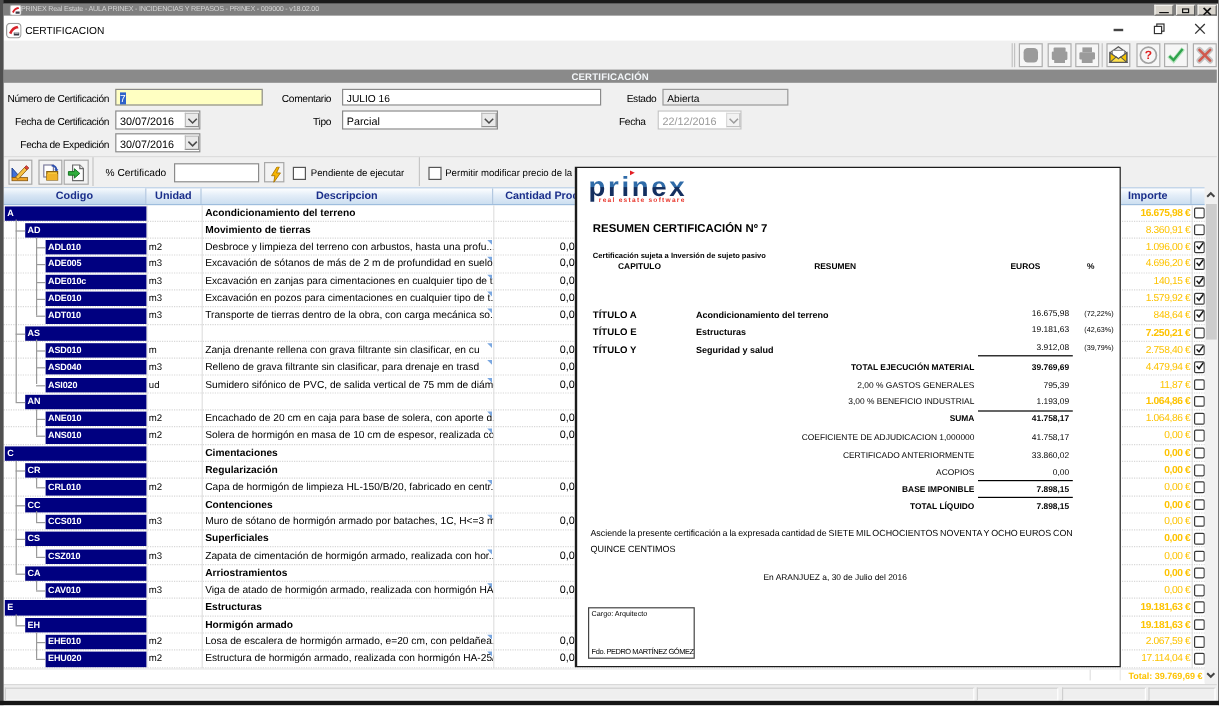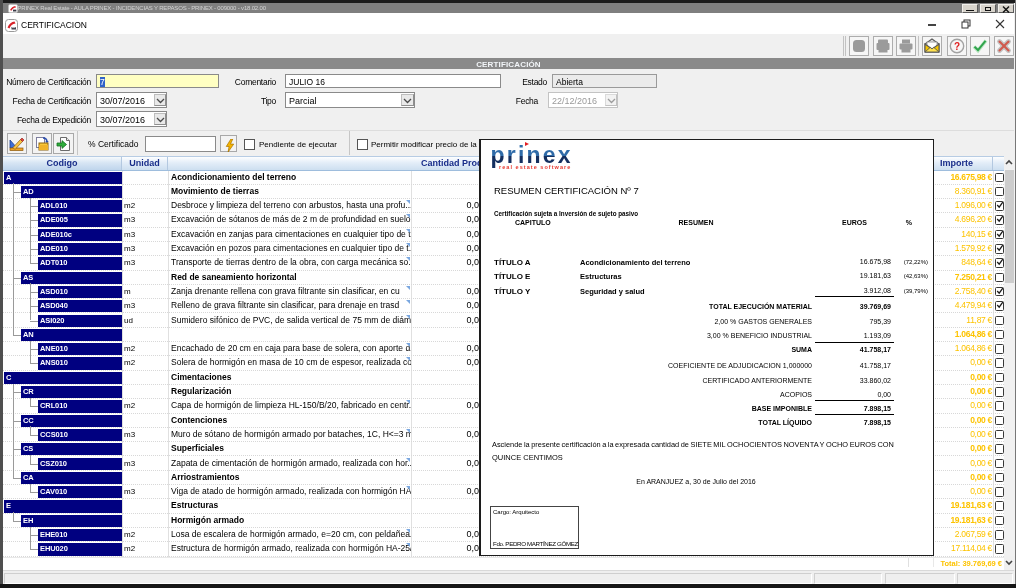--- a/index.html
+++ b/index.html
@@ -46,21 +46,21 @@
 #totrow span { position:absolute; right:2px; top:1.5px; font-size:7.5px; font-weight:bold; color:#fdc300; }
 #sbar { left:1004px; top:156.0px; width:10.5px; height:412.5px; background:#f1f1f1; }
 .sarr { position:absolute; left:0; width:10.5px; height:13px; background:#f0f0f0; }
 #sthumb { position:absolute; left:0.5px; top:14px; width:9.5px; height:113px; background:#cdcdcd; }
 #sbs { left:3px; top:570px; width:1011px; height:14px; background:#efefef; border-top:1px solid #d9d9d9; }
 .spanel { position:absolute; top:1.5px; height:11px; background:#efefef; border:1px solid; border-color:#cfcfcf #ffffff #ffffff #cfcfcf; }
 #docov { left:479px; top:139px; width:455px; height:417px; background:#fff; border:1px solid #1c1c1c; border-left-width:2px; color:#000; }
 .plogo { position:absolute; left:9.5px; top:2px; font-size:23px; font-weight:bold; letter-spacing:2.2px; background:linear-gradient(#2f6ba8 52%, #142f5f 52%); -webkit-background-clip:text; background-clip:text; color:transparent; }
 .pflag { position:absolute; left:43.5px; top:2px; width:0; height:0; border-left:4px solid #e31e24; border-top:2.5px solid transparent; border-bottom:2.5px solid transparent; }
 .psub { position:absolute; left:18px; top:23.5px; font-size:5.5px; font-weight:bold; color:#e8392f; letter-spacing:1.05px; white-space:nowrap; }
-.dtitle { position:absolute; left:13px; top:45px; font-size:9.5px; font-weight:normal; }
+.dtitle { position:absolute; left:13px; top:45px; font-size:9.5px; font-weight:bold; }
 .dsub { position:absolute; left:13px; top:69.5px; font-size:6.3px; font-weight:bold; }
 .dhdr { position:absolute; font-size:7px; font-weight:bold; }
 .drow { position:absolute; left:0; width:455px; height:9px; font-size:7px; }
 .drow .dlab { position:absolute; top:0; font-weight:bold; white-space:nowrap; font-size:8px; }
 .dval { position:absolute; right:45px; top:0; }
 .dpct { position:absolute; right:8px; top:1px; font-size:6px; }
 .drlab { position:absolute; right:124px; top:0; white-space:nowrap; }
 .dline { position:absolute; left:334px; width:79px; height:1px; background:#000; }
 .dpar1 { position:absolute; left:11px; top:299.5px; width:400px; font-size:7.4px; word-spacing:-0.5px; white-space:nowrap; }
 .dpar2 { position:absolute; left:11px; top:312.5px; font-size:7.5px; }
@@ -246,20 +246,21 @@
     </span>
   <span class="chk" style="left:244px;top:138.5px"></span>
   <span class="chklbl" style="left:259px;top:140px">Pendiente de ejecutar</span>
   <span class="vsep" style="left:348.5px;top:131px;height:24px"></span>
   <span class="chk" style="left:357px;top:138.5px"></span>
   <span class="chklbl" style="left:371px;top:140px">Permitir modificar precio de la venta</span>
   <div class="abs" id="tbl">
     <div id="thead">
       <div class="hc" style="left:0;width:119px;background:linear-gradient(#f6fafd,#d7e5f4 45%,#bfd5ec)">Codigo</div>
       <div class="hc" style="left:119px;width:46px">Unidad</div>
+      <div class="hc" style="left:165px;width:243px">Descripcion</div>
       <div class="hc" style="left:408px;width:523px;text-align:left;padding-left:10px">Cantidad Producida</div>
       <div class="hc" style="left:931px;width:59px;text-align:left;padding-left:6px">Importe</div>
       <div class="hc" style="left:990px;width:11px;border-right:none"></div>
     </div>
     <div class="colsep" style="left:119px"></div>
     <div class="colsep" style="left:165px"></div>
     <div class="colsep" style="left:408px"></div>
     <div class="colsep" style="left:930px"></div>
     <div class="colsep" style="left:990px"></div>
 <div class="trow" style="top:14.5px">
@@ -334,21 +335,20 @@
 <div class="cant">0,00</div>
 <div class="imp" style="font-weight:normal">848,64 €</div>
 <div class="cbx">
           <svg width="8" height="8" viewBox="0 0 8 8" style="position:absolute;left:0;top:-1px">
             <polyline points="1.2,4 3.2,6.2 6.8,1.2" fill="none" stroke="#1a1a1a" stroke-width="1.3"></polyline>
           </svg>
         </div>
 </div>
 <div class="trow" style="top:114.6px">
 <div class="nblk" style="left:18px;width:101px">AS</div>
-<div class="desc" style="font-weight:bold">Red de saneamiento horizontal</div>
 <div class="imp" style="font-weight:bold">7.250,21 €</div>
 <div class="cbx"></div>
 </div>
 <div class="trow" style="top:128.9px">
 <div class="nblk" style="left:35px;width:84px">ASD010</div>
 <div class="unit">m</div>
 <div class="desc" style="font-weight:normal">Zanja drenante rellena con grava filtrante sin clasificar, en cu</div>
         <i class="dmark"></i>
 <div class="cant">0,00</div>
 <div class="imp" style="font-weight:normal">2.758,40 €</div>

